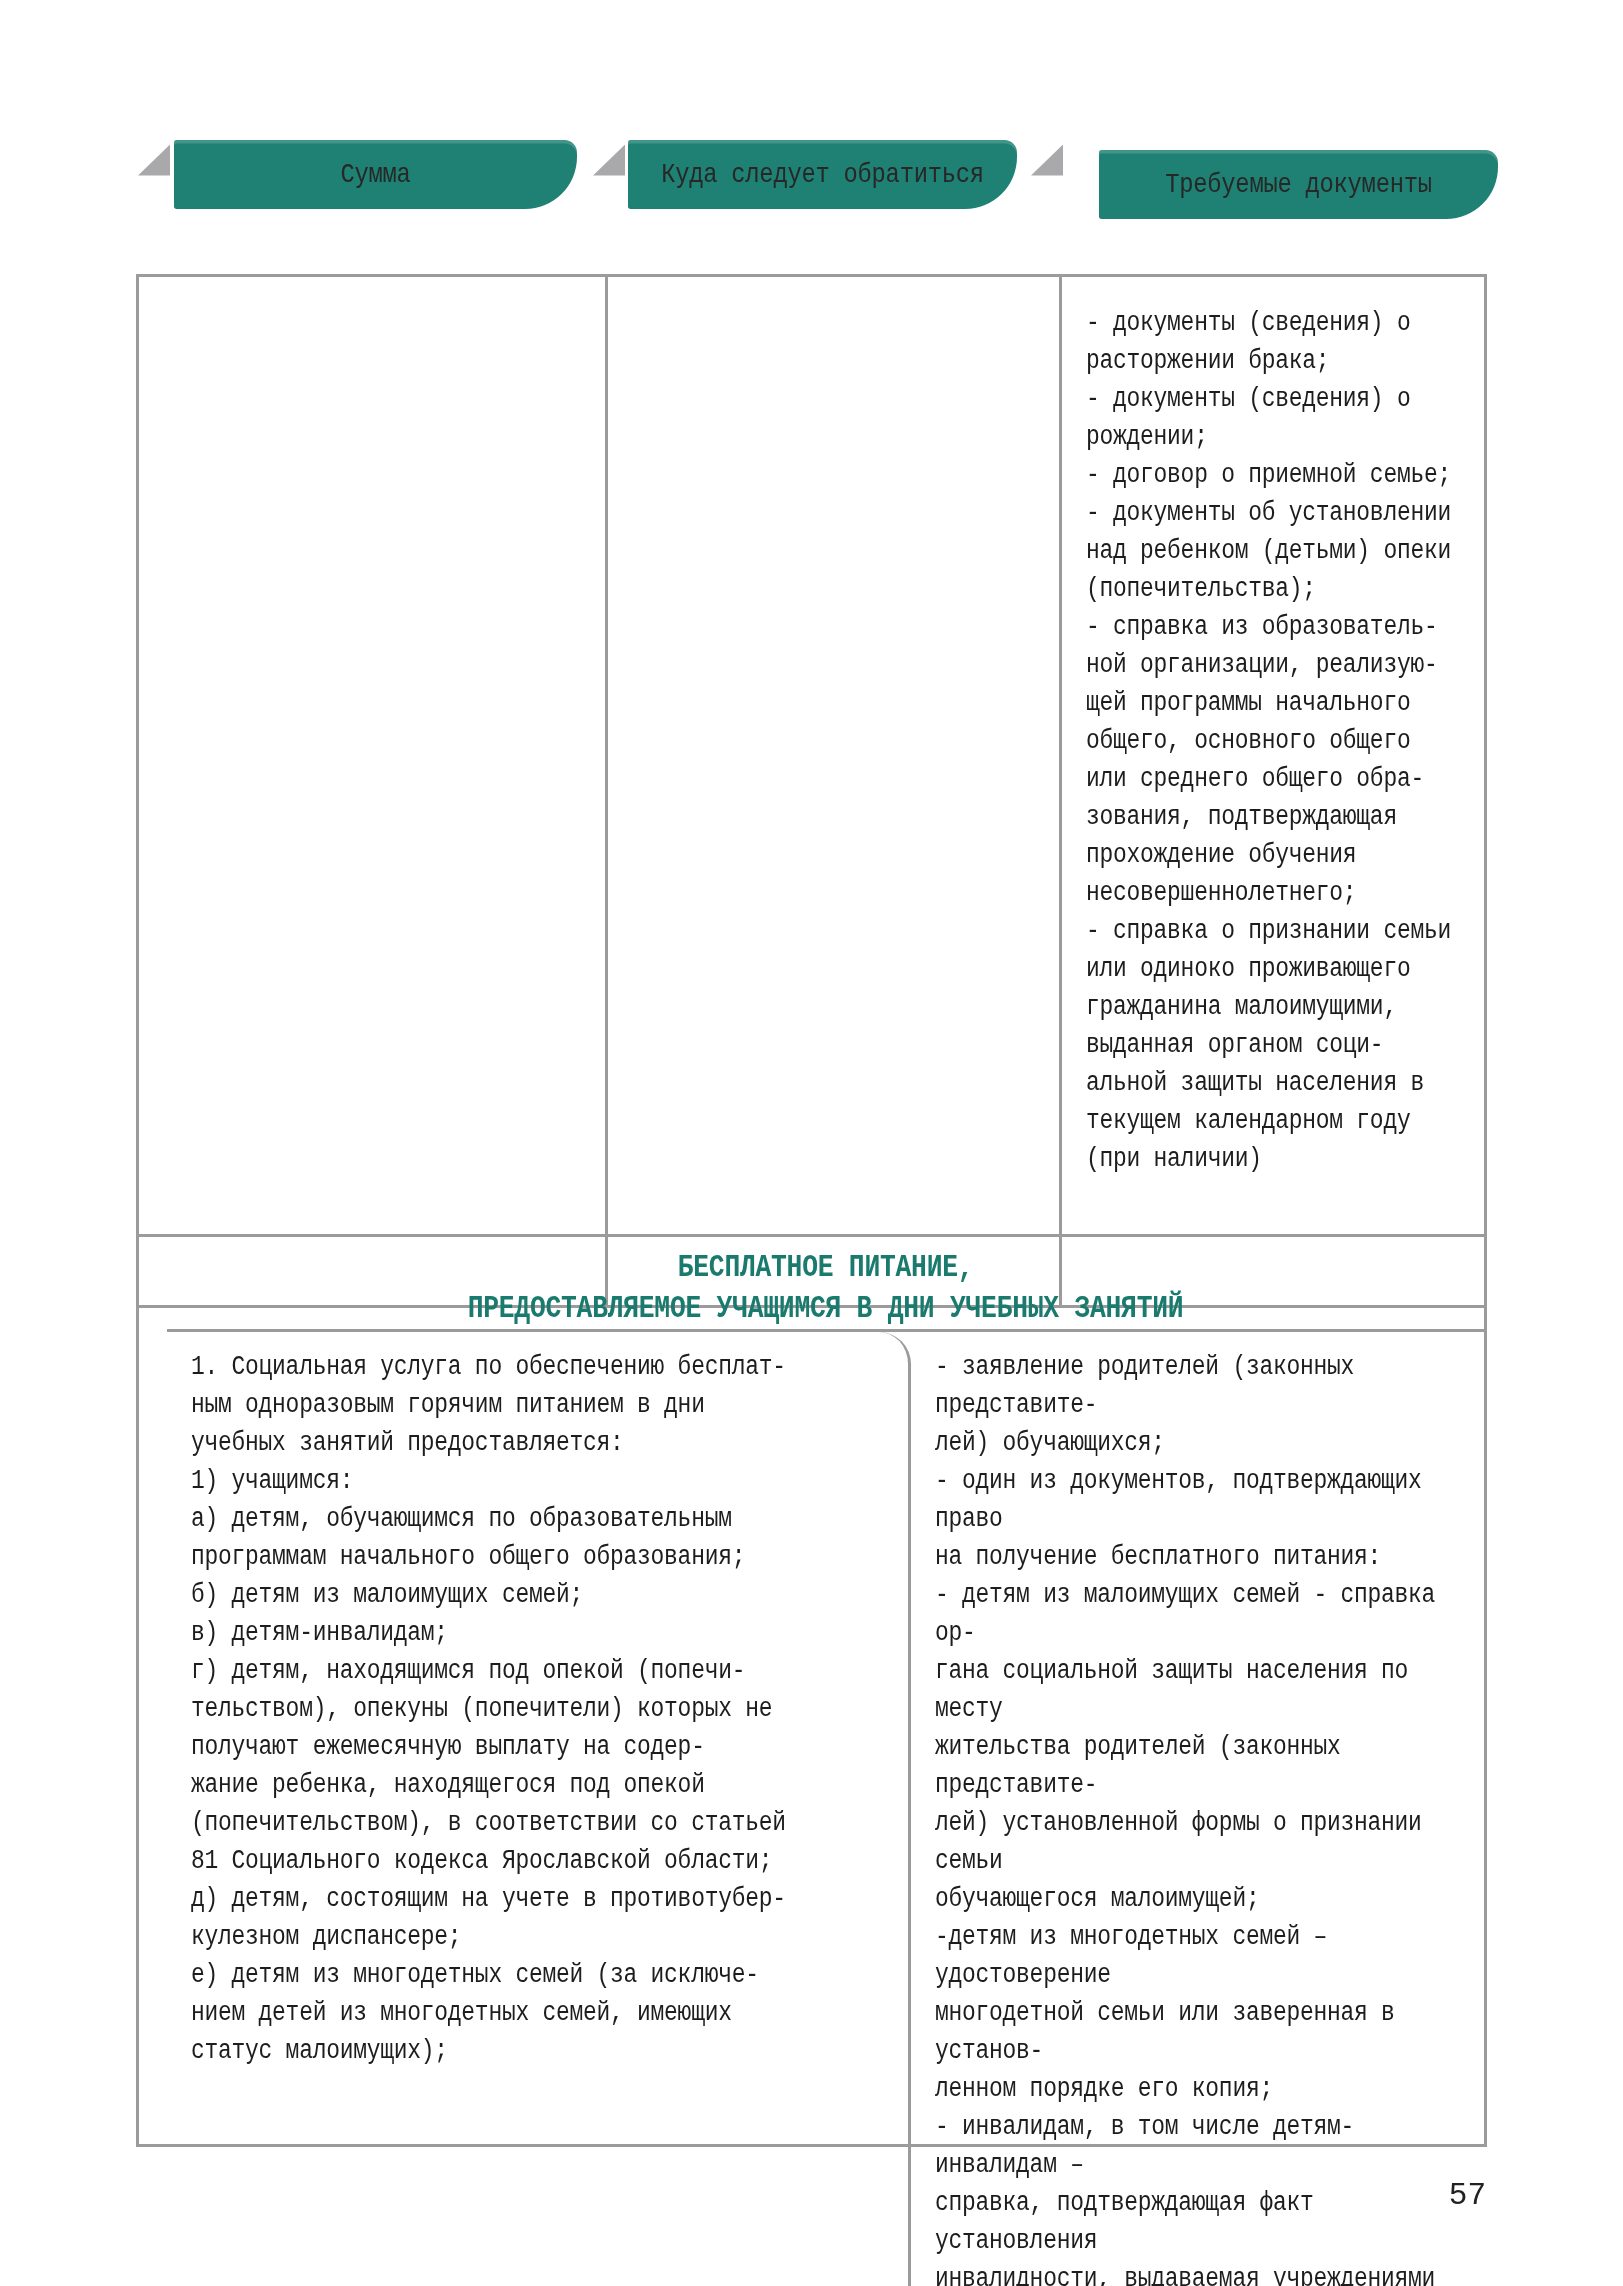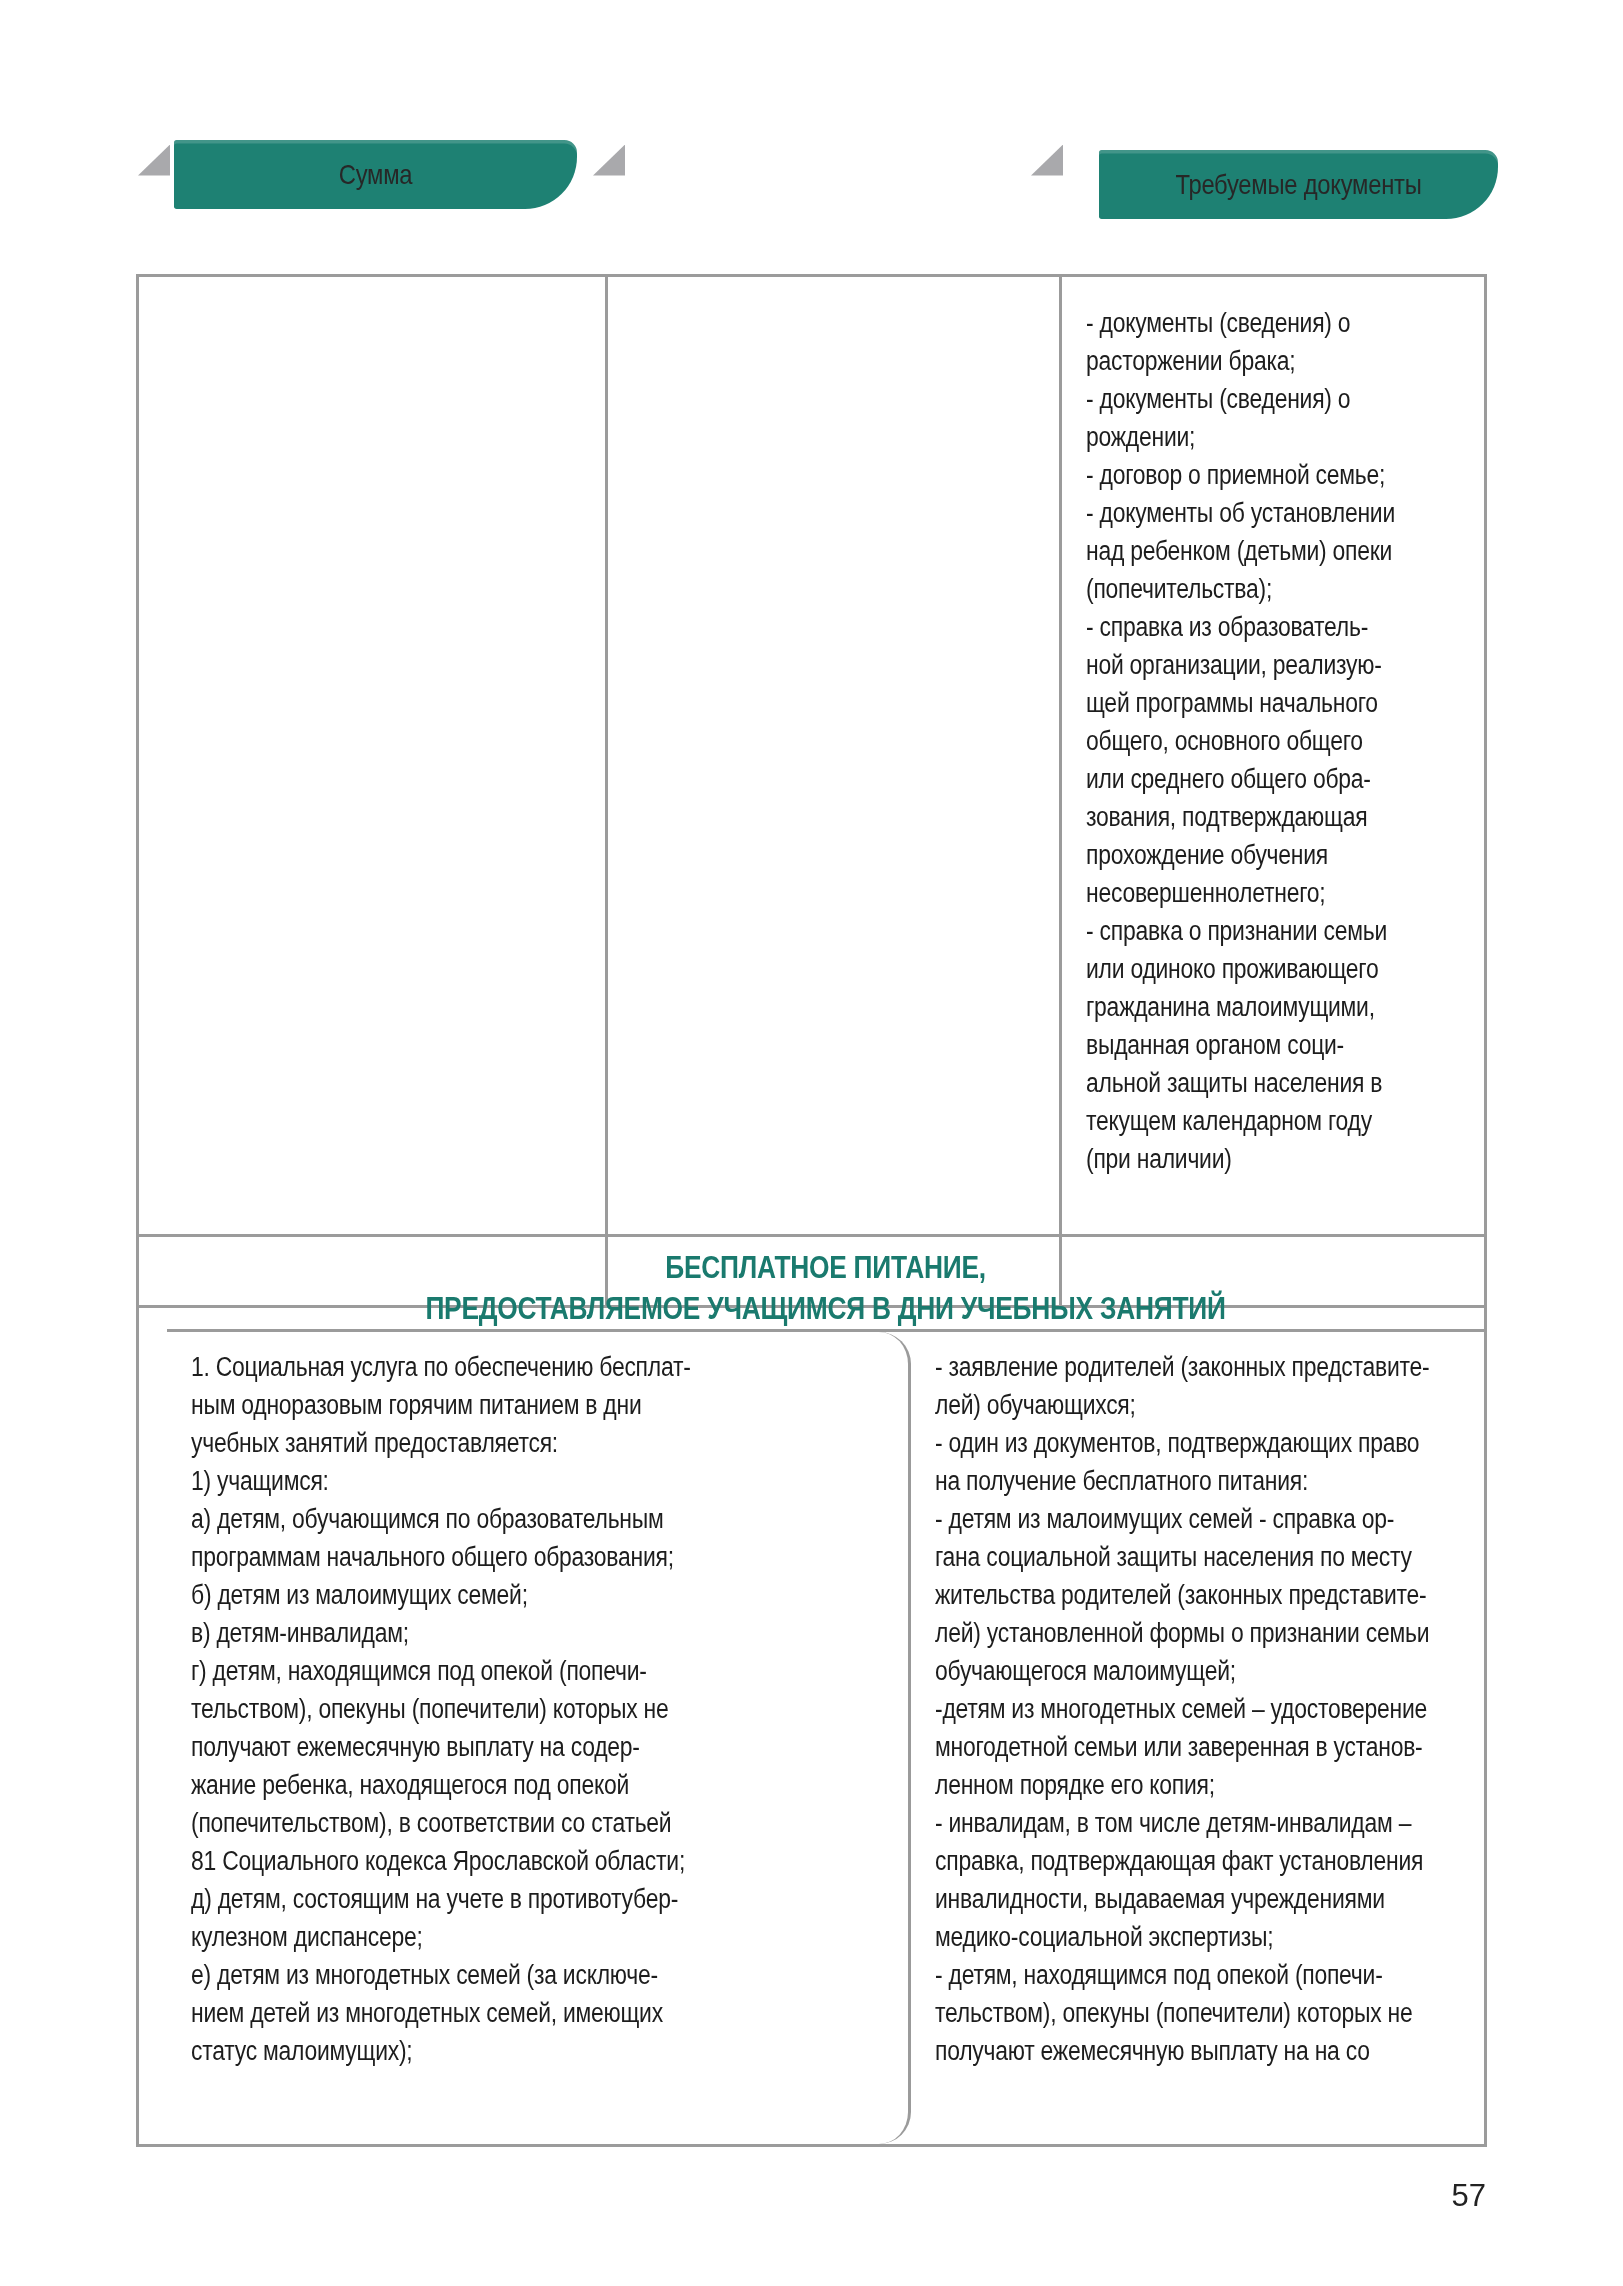--- a/index.html
+++ b/index.html
@@ -1,18 +1,18 @@
 <!DOCTYPE html>
 <html style="font-size:14.5px"><head>
 <meta charset="utf-8">
 <style>
   html,body{margin:0;padding:0;background:#e9e9e9;}
   .page{
     position:relative; width:1624px; height:2287px; background:#ffffff;
-    font-family:Liberation Sans, sans-serif; color:#1d1d1d;
+    font-family:Liberation Mono, monospace; color:#1d1d1d;
     overflow:hidden; margin:0 auto;
   }
   
   .banner-row{position:absolute;left:0;top:140px;width:1624px;height:81px;}
   .tri{
     position:absolute; top:4.5px; width:32px; height:31px; background:#a9a9ac;
     clip-path:polygon(100% 0,100% 100%,0 100%);
   }
   .tri1{left:138px;} .tri2{left:593px;} .tri3{left:1031px;}
   .banner{
@@ -69,20 +69,23 @@
 <body>
 
 <div class="page">
 
   <div class="banner-row">
     <div class="tri tri1"></div>
     <div class="banner b1">
       <span class="banner-label">Сумма</span>
     </div>
     <div class="tri tri2"></div>
+    <div class="banner b2">
+      <span class="banner-label">Куда следует обратиться</span>
+    </div>
     <div class="tri tri3"></div>
     <div class="banner b3">
       <span class="banner-label">Требуемые документы</span>
     </div>
   </div>
 
   <div class="table1">
     <div class="t1col t1c1">
       <div class="cond cell-text"></div>
     </div>

